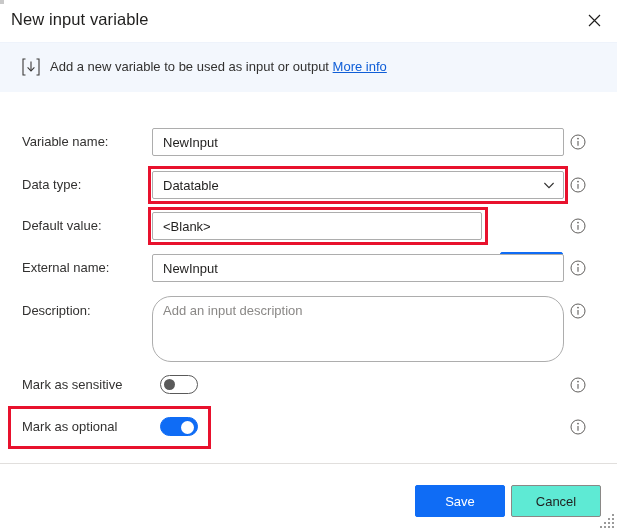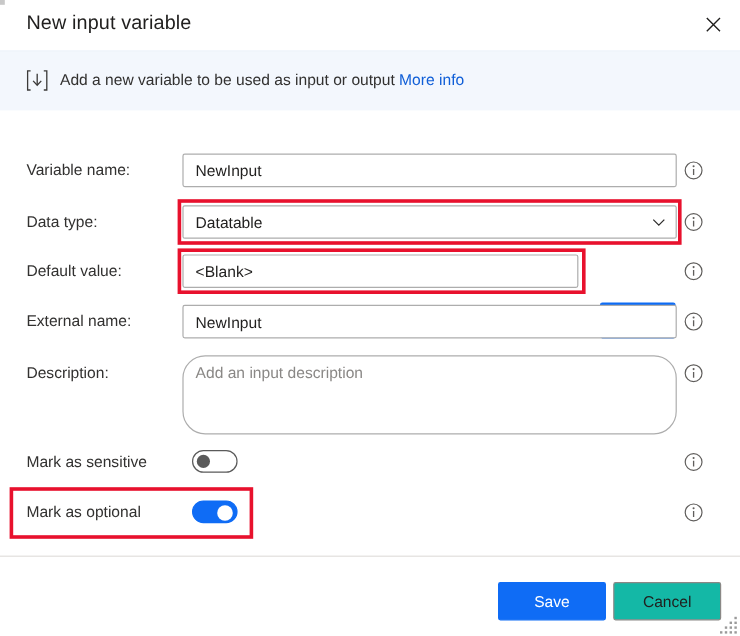--- a/index.html
+++ b/index.html
@@ -21,21 +21,21 @@
     position: absolute;
     left: 0; top: 0;
     width: 617px;
     height: 42px;
     background: #ffffff;
     display: flex;
     align-items: center;
   }
   .title-text {
     position: absolute;
-    left: 22px;
+    left: 11px;
     top: 10px;
     font-size: 16.5px;
     font-weight: 400;
     color: #201f1e;
     letter-spacing: 0.1px;
   }
   .close-btn {
     position: absolute;
     right: 0px;
     top: 0px;
@@ -74,20 +74,21 @@
   .banner-text {
     position: absolute;
     left: 50px;
     top: 15px;
     font-size: 13px;
     color: #323130;
     line-height: 18px;
   }
   .banner-link {
     color: #0f5ed7;
+    text-decoration: underline;
     cursor: pointer;
     margin-top: 34px;
   }
 
   
   .form {
     position: absolute;
     left: 0;
     top: 92px;
     width: 617px;
@@ -246,21 +247,21 @@
     left: 415px;
     width: 90px;
     background: #0f6cf5;
     border: 1px solid #0f6cf5;
     color: #ffffff;
     font-weight: 400;
   }
   .btn.secondary {
     left: 511px;
     width: 90px;
-    background: #14b8a6;
+    background: #5eead4;
     border: 1px solid #8a8886;
     color: #201f1e;
   }
 
   .grip {
     position: absolute;
     right: 3px;
     bottom: 3px;
     width: 14px;
     height: 14px;

